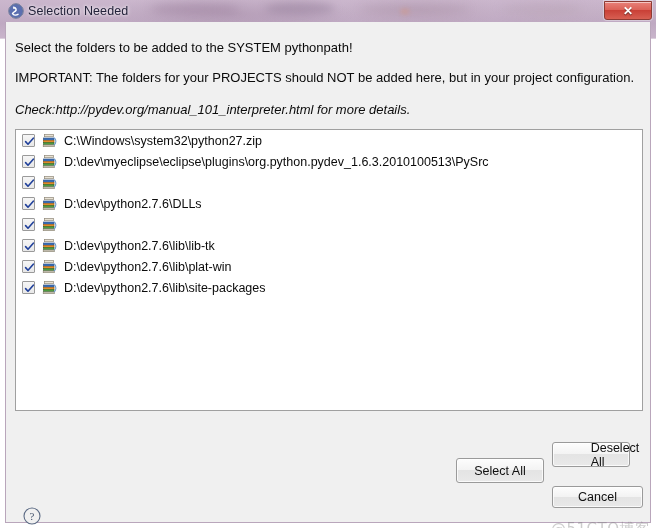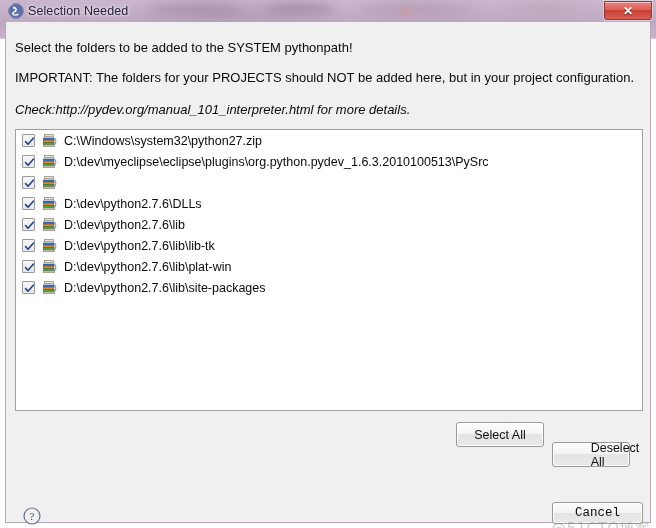--- a/index.html
+++ b/index.html
@@ -171,32 +171,32 @@
     border-radius: 3px;
     background: linear-gradient(to bottom, #fdfdfd 0%, #f3f3f3 48%, #e4e4e4 50%, #e9e9e9 100%);
     color: #101010;
     font-size: 12.5px;
     display: flex;
     align-items: center;
     justify-content: center;
     cursor: default;
     box-shadow: inset 0 0 0 1px rgba(255,255,255,0.75);
   }
-  .btn-selectall  { left: 450px; top: 400px; width: 88px; height: 25px; }
+  .btn-selectall  { left: 450px; top: 436px; width: 88px; height: 25px; }
   .btn-deselectall{ left: 546px; top: 420px; width: 78px; height: 25px; padding-left: 48px; }
 
   .btn-ok {
     left: 449px; top: 472px; width: 91px; height: 25px;
     border: 1px solid #3c8fd0;
     border-radius: 3px;
     background: linear-gradient(to bottom, #eaf4fc 0%, #ddeefb 48%, #c9e3f7 50%, #dcefff 100%);
     box-shadow: inset 0 0 0 1px rgba(255,255,255,0.85);
     margin-top: 35px;
   }
-  .btn-cancel { left: 546px; top: 480px; width: 91px; height: 22px; font-family: Liberation Mono, monospace; }
+  .btn-cancel { left: 546px; top: 464px; width: 91px; height: 22px; }
 
   
   .help-icon {
     position: absolute;
     left: 16px; top: 484px;
     width: 20px; height: 20px;
   }
 
   
   .watermark {
@@ -316,21 +316,20 @@
               </svg>
             </span>
             <span class="lib-icon"><svg width="16" height="16" viewBox="0 0 16 16">
                 <rect x="2.5" y="1.5" width="9" height="2.2" fill="#e8e2d4" stroke="#8d8778" stroke-width="0.7"></rect>
                 <rect x="1.5" y="5.0" width="10.5" height="2.1" fill="#3f74bd" stroke="#27497c" stroke-width="0.6"></rect>
                 <rect x="1.5" y="7.3" width="10.5" height="2.1" fill="#e38b2b" stroke="#9c5c14" stroke-width="0.6"></rect>
                 <rect x="1.5" y="9.6" width="10.5" height="2.1" fill="#4d9c3f" stroke="#2f6827" stroke-width="0.6"></rect>
                 <rect x="1.2" y="11.9" width="11.2" height="1.8" fill="#cfc9bb" stroke="#87816f" stroke-width="0.6"></rect>
                 <path d="M11.8 4.8 C14.6 6.0 14.6 10.6 11.8 12.0" fill="none" stroke="#6f9ccd" stroke-width="1.1"></path>
               </svg></span>
-            <span class="row-label">D:\dev\python2.7.6\lib</span>
           </div>
           <div class="list-row">
             <span class="chk">
               <svg width="13" height="13" viewBox="0 0 13 13">
                 <path d="M2.6 6.6 L5.0 9.2 L10.3 3.2" fill="none" stroke="#20409a" stroke-width="1.6" stroke-linecap="round" stroke-linejoin="round"></path>
               </svg>
             </span>
             <span class="lib-icon"><svg width="16" height="16" viewBox="0 0 16 16">
                 <rect x="2.5" y="1.5" width="9" height="2.2" fill="#e8e2d4" stroke="#8d8778" stroke-width="0.7"></rect>
                 <rect x="1.5" y="5.0" width="10.5" height="2.1" fill="#3f74bd" stroke="#27497c" stroke-width="0.6"></rect>

